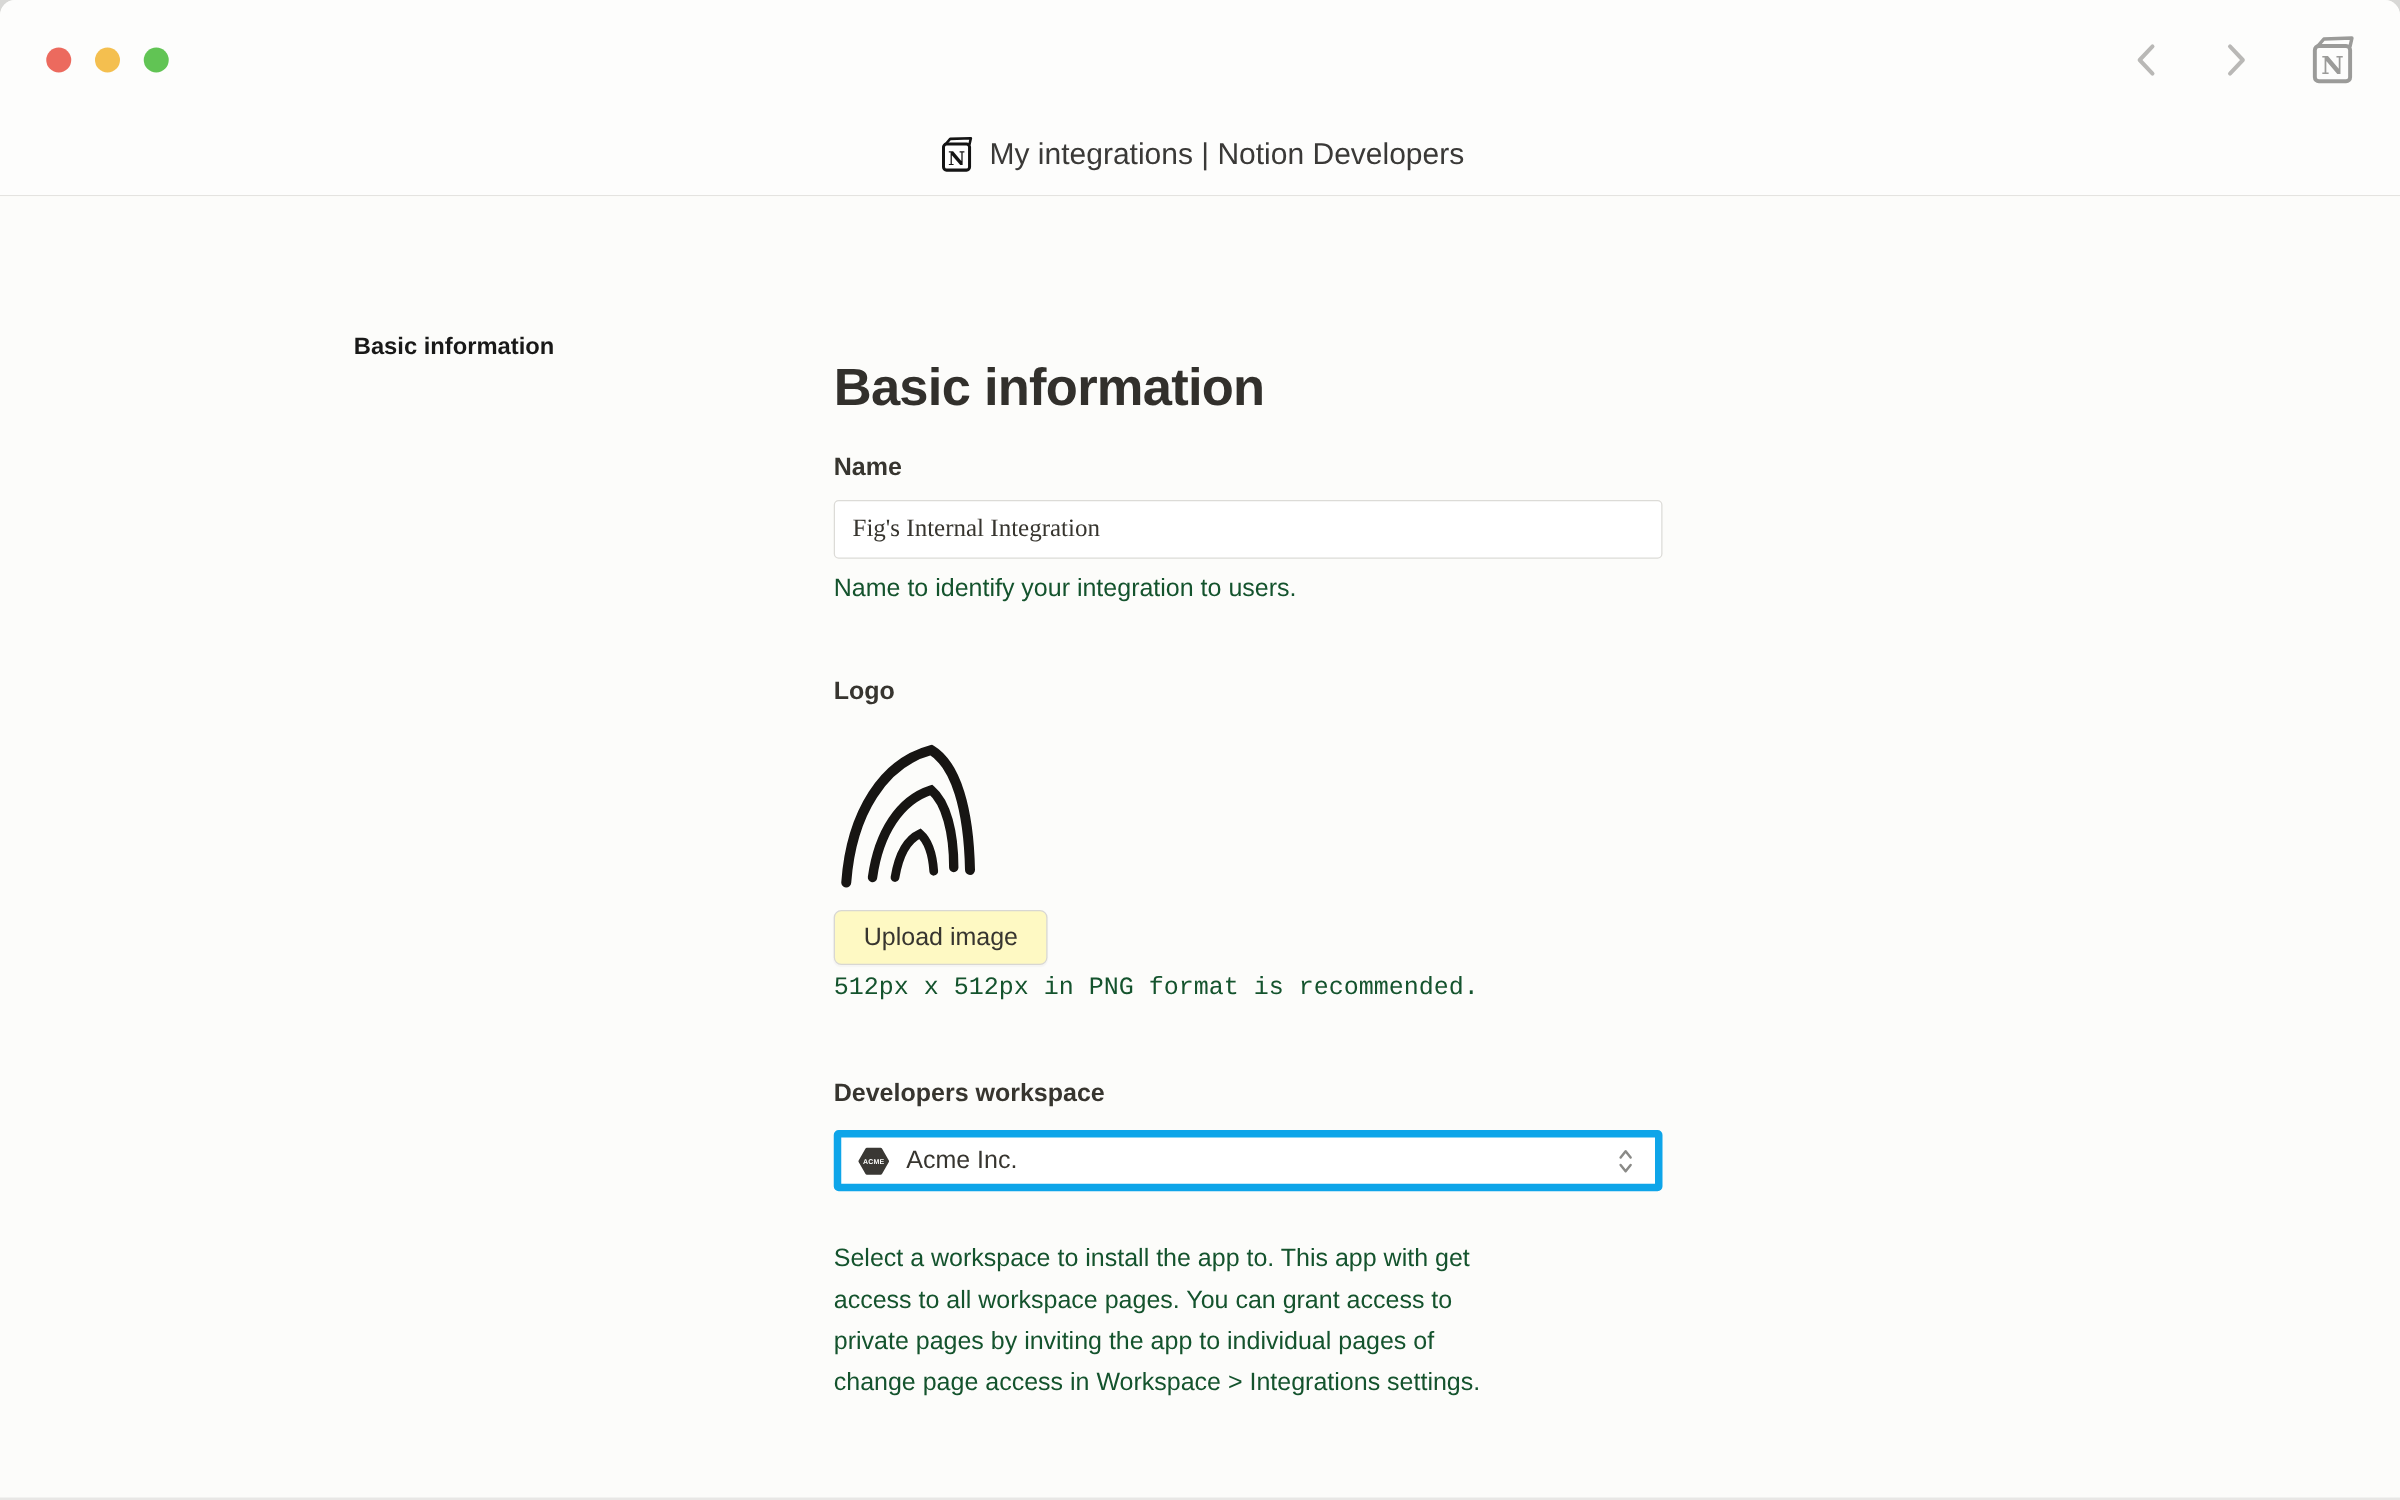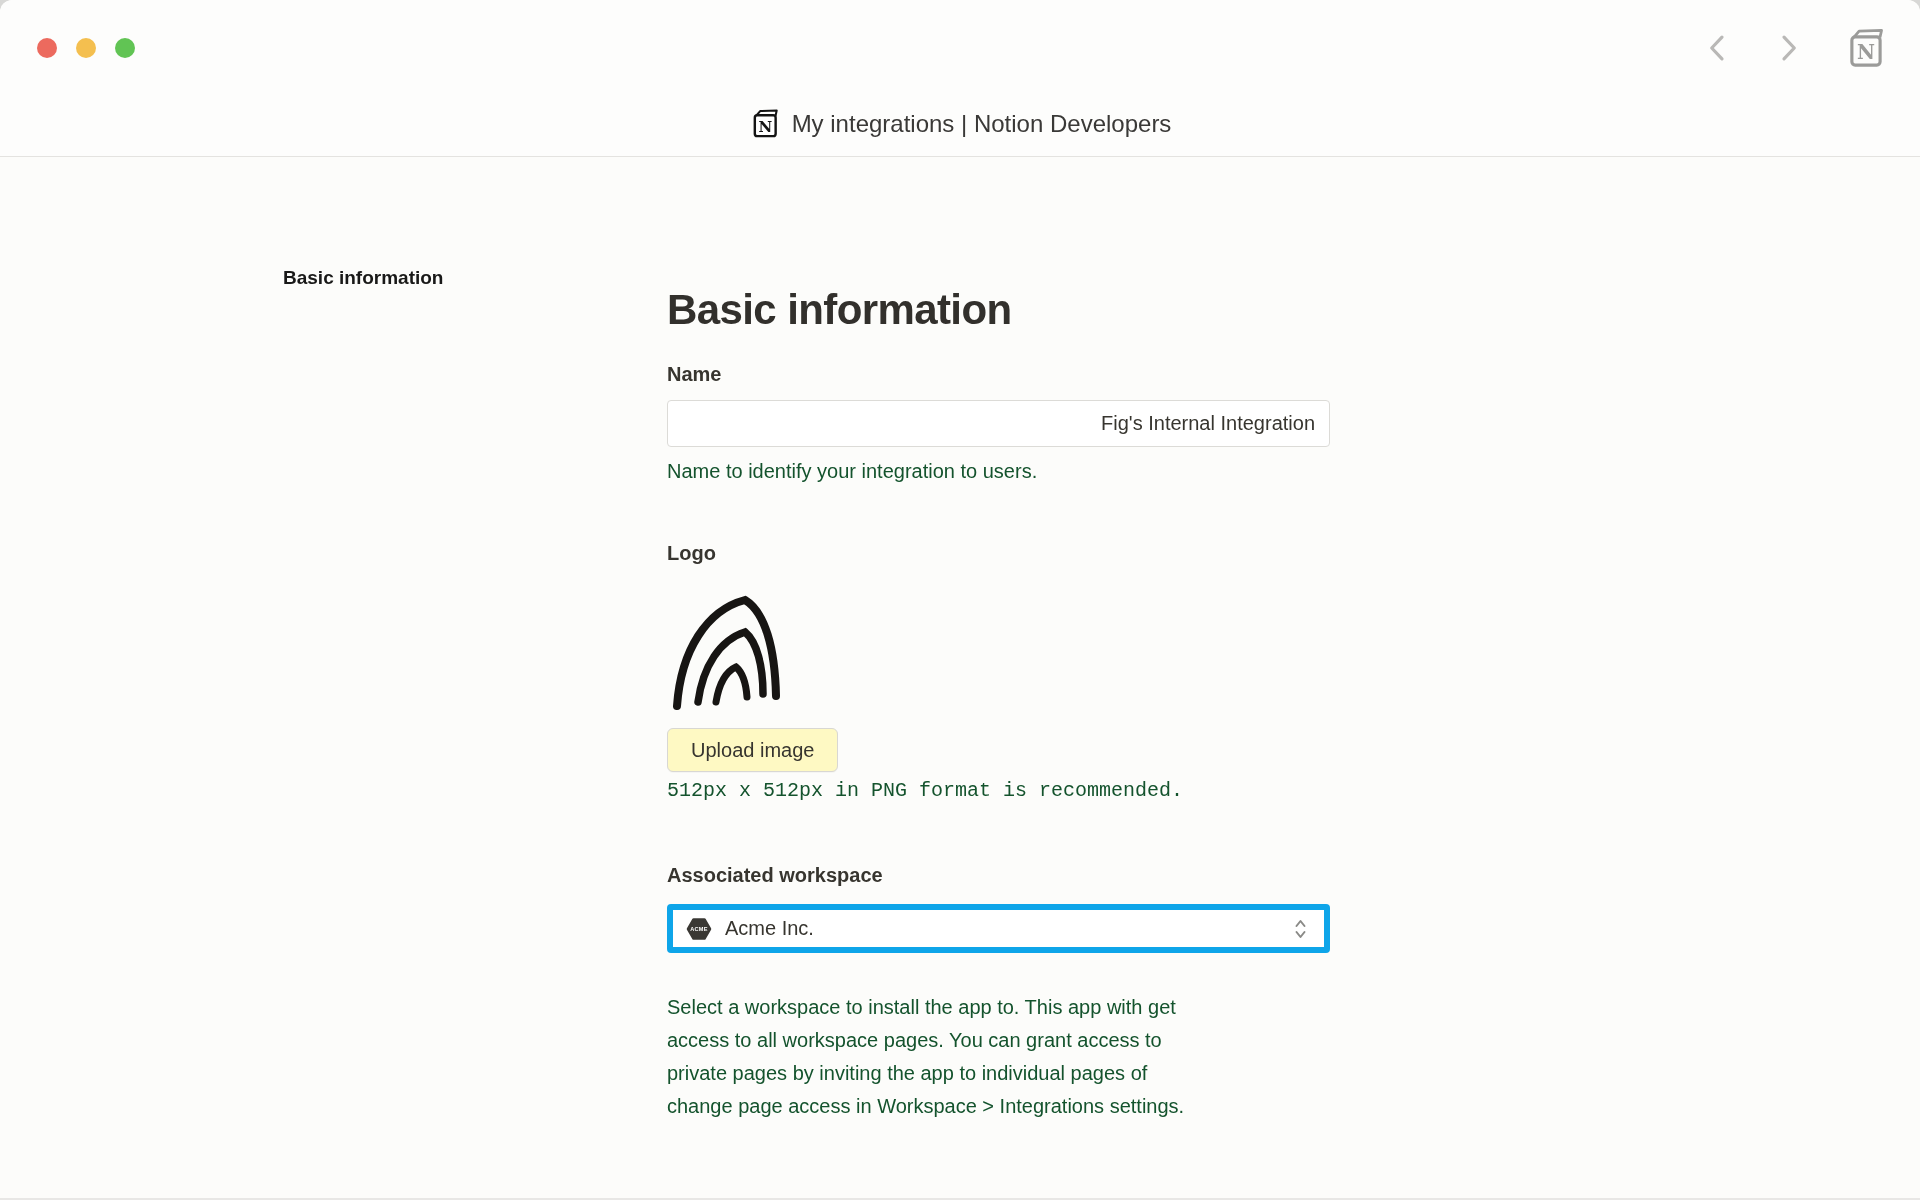--- a/index.html
+++ b/index.html
@@ -33,21 +33,21 @@
     color:#191918;cursor:pointer;}
   .main{position:absolute;left:667px;top:0;width:663px;}
   .page-title{position:absolute;top:258px;left:0;font-size:42px;font-weight:700;
     letter-spacing:-0.6px;color:#32302c;white-space:nowrap;}
   .field-label{position:absolute;left:0;font-size:20px;font-weight:600;color:#37352f;}
   .lbl-name{top:363px;}
   .lbl-logo{top:542px;}
   .lbl-ws{top:864px;}
   .text-input{position:absolute;left:0;top:400px;width:663px;height:47px;box-sizing:border-box;
     border:1px solid #dcdbd7;border-radius:4px;background:#fff;padding:0 14px;
-    font-family:Liberation Sans, sans-serif;font-size:20px;color:#37352f;outline:none;text-align:right;}
+    font-family:Liberation Serif, serif;font-size:20px;color:#37352f;outline:none;}
   .field-help{position:absolute;left:0;font-size:20px;color:#14532d;line-height:33px;}
   .help-name{top:455px;}
   .help-logo{top:774px;font-family:Liberation Mono, monospace;}
   .help-ws{top:956px;white-space:pre-line;width:680px;margin-top:35px;}
   .fig-logo{position:absolute;left:-2px;top:584px;}
   .upload-btn{position:absolute;left:0;top:728px;height:44px;padding:0 23px;
     background:#fef9c3;border:1px solid #d8d7d3;border-radius:6px;
     box-shadow:0 1px 1px rgba(0,0,0,0.03);
     font-family:inherit;font-size:20px;color:#37352f;cursor:pointer;}
   .ws-select{position:absolute;left:0;top:904px;width:663px;height:49px;box-sizing:border-box;
@@ -117,21 +117,21 @@
     <span class="fig-logo">
       <svg width="140" height="130" viewBox="0 0 140 130">
         <path d="M12 122 C 16 66, 42 26, 80 16 C 100 28, 110 64, 111 112" fill="none" stroke="#171513" stroke-width="8" stroke-linecap="round"></path>
         <path d="M33 118 C 38 82, 55 56, 80 48 C 92 58, 98 82, 98 110" fill="none" stroke="#171513" stroke-width="7.5" stroke-linecap="round"></path>
         <path d="M51 118 C 54 100, 60 88, 71 83 C 78 89, 81 99, 82 113" fill="none" stroke="#171513" stroke-width="7" stroke-linecap="round"></path>
       </svg>
     </span>
     <button class="upload-btn">Upload image</button>
     <div class="field-help help-logo">512px x 512px in PNG format is recommended.</div>
 
-    <div class="field-label lbl-ws">Associated workspace</div>
+    <div class="field-label lbl-ws">Developers workspace</div>
     <div class="ws-select">
       <span class="ws-badge">
         <svg width="26" height="24" viewBox="0 0 26 24">
           <polygon points="2,12 7.5,2.5 18.5,2.5 24,12 18.5,21.5 7.5,21.5" fill="#3a3834" stroke="#3a3834" stroke-width="2.5" stroke-linejoin="round"></polygon>
           <text x="13" y="14.4" text-anchor="middle" font-size="5.6" font-weight="bold" fill="#fdfdfc" letter-spacing="0.2" font-family="Liberation Sans, DejaVu Sans, sans-serif">ACME</text>
         </svg>
       </span>
       <span class="ws-name">Acme Inc.</span>
       <span class="ws-chevron">
         <svg width="15" height="26" viewBox="0 0 15 26">

